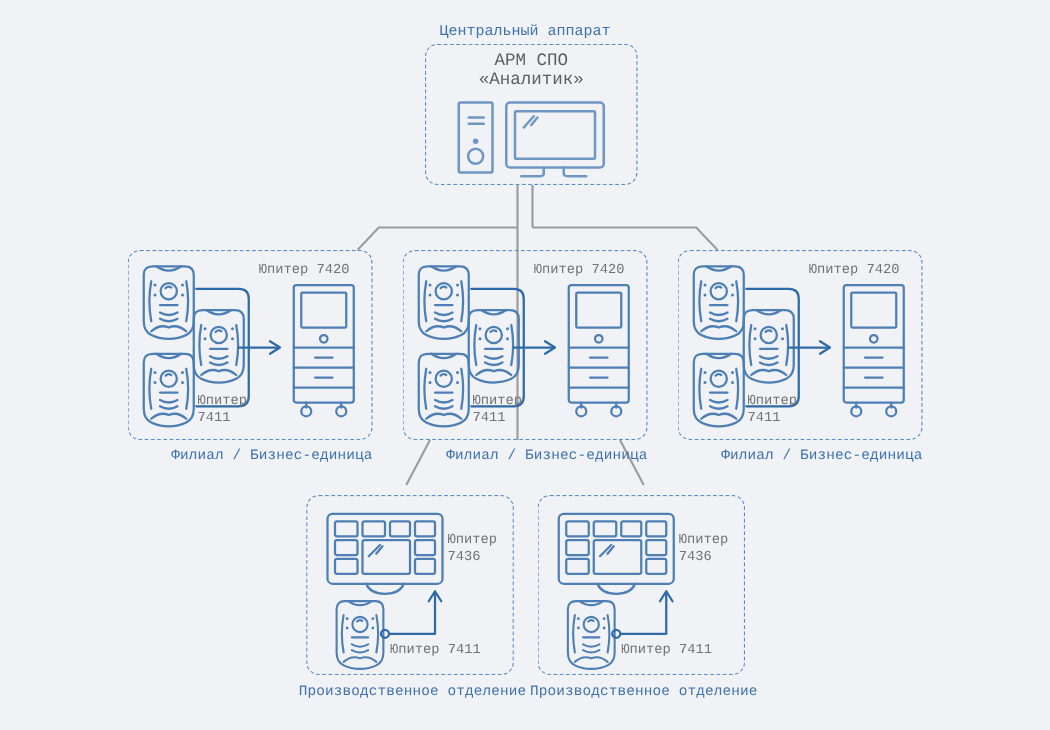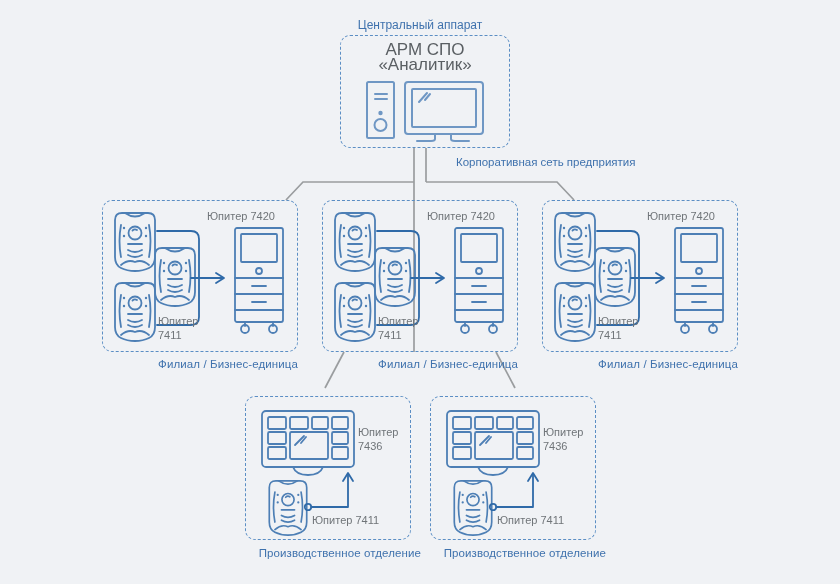--- a/index.html
+++ b/index.html
@@ -10,20 +10,21 @@
     width: 840px;
     height: 584px;
     background: #f0f2f5;
     font-family: "Liberation Sans", sans-serif;
     overflow: hidden;
   }
   #stage {
     position: relative;
     width: 840px;
     height: 584px;
+    font-family: Liberation Mono, monospace;
   }
   .abs { position: absolute; }
 
   
   #connectors {
     position: absolute;
     left: 0; top: 0;
     width: 840px; height: 584px;
     pointer-events: none;
   }
@@ -65,21 +66,21 @@
     color: #6f7478;
     font-size: 11px;
     text-align: left;
     line-height: 14px;
     white-space: nowrap;
   }
   .dev-label.two-line { white-space: normal; width: 58px; }
   .node-title {
     position: absolute;
     color: #5a5f63;
-    font-size: 17px;
+    font-size: 14px;
     text-align: center;
     width: 100%;
     line-height: 15px;
   }
   svg { display: block; overflow: visible; }
 </style>
 </head>
 <body>
 
 <div id="stage">
@@ -123,21 +124,20 @@
           <line x1="54" y1="22" x2="62" y2="13"></line>
           <line x1="60" y1="20" x2="65" y2="14"></line>
 
           <path d="M70,54 L70,59 Q70,61 66,61 L52,61"></path>
           <path d="M86,54 L86,59 Q86,61 90,61 L104,61"></path>
         </g>
       </svg>
     </div>
   </div>
 
-  <div class="net-label" style="left:456px; top:156px;">Корпоративная сеть предприятия</div>
 
   <div class="group-box" style="left:102px; top:200px; width:196px; height:152px;">
 
     <div class="dev-label" style="left:104px; top:8px; width:76px;">Юпитер 7420</div>
 
     <div class="abs" style="left:10px; top:10px;">
       <svg width="44" height="62" viewBox="0 0 44 62">
         <g fill="none" stroke="#4d7fb5" stroke-width="1.8" stroke-linejoin="round" stroke-linecap="round">
           <path d="M9,2 H35 Q42,2 42,9 V46 Q42,54 36,57 Q30,60 22,60 Q14,60 8,57 Q2,54 2,46 V9 Q2,2 9,2 Z"></path>
           <path d="M12,2 Q22,9 32,2"></path>

